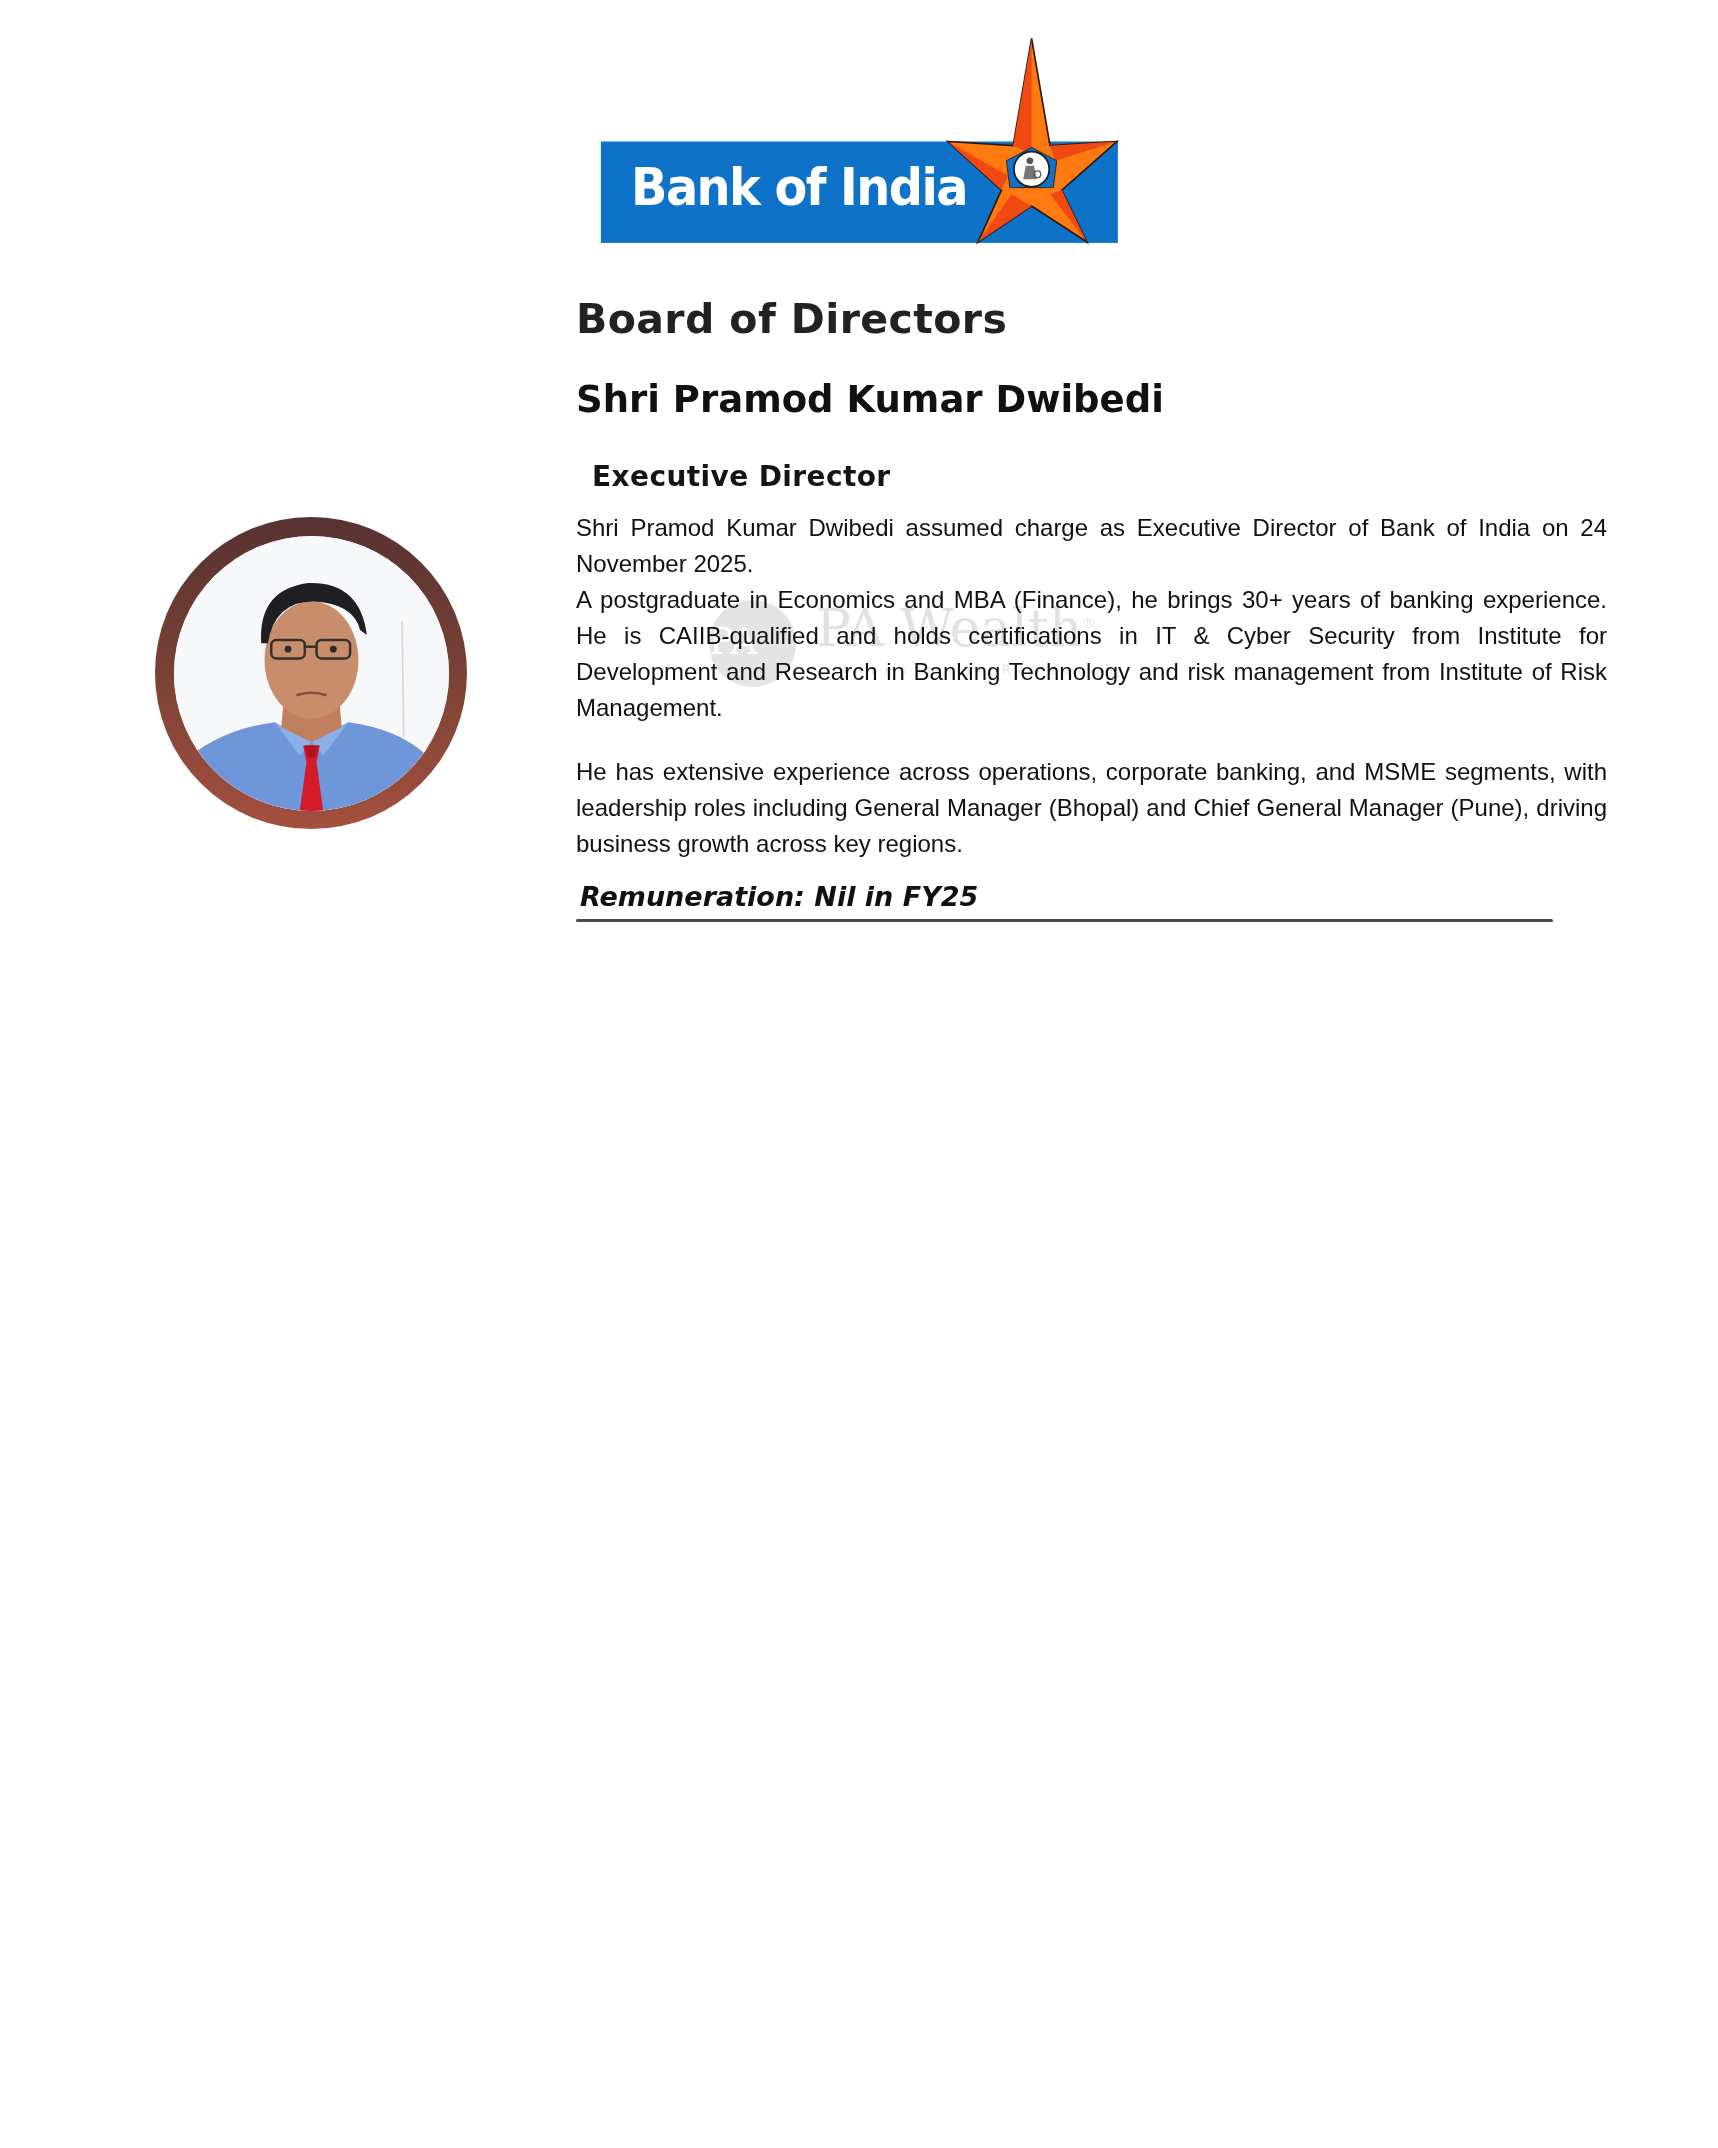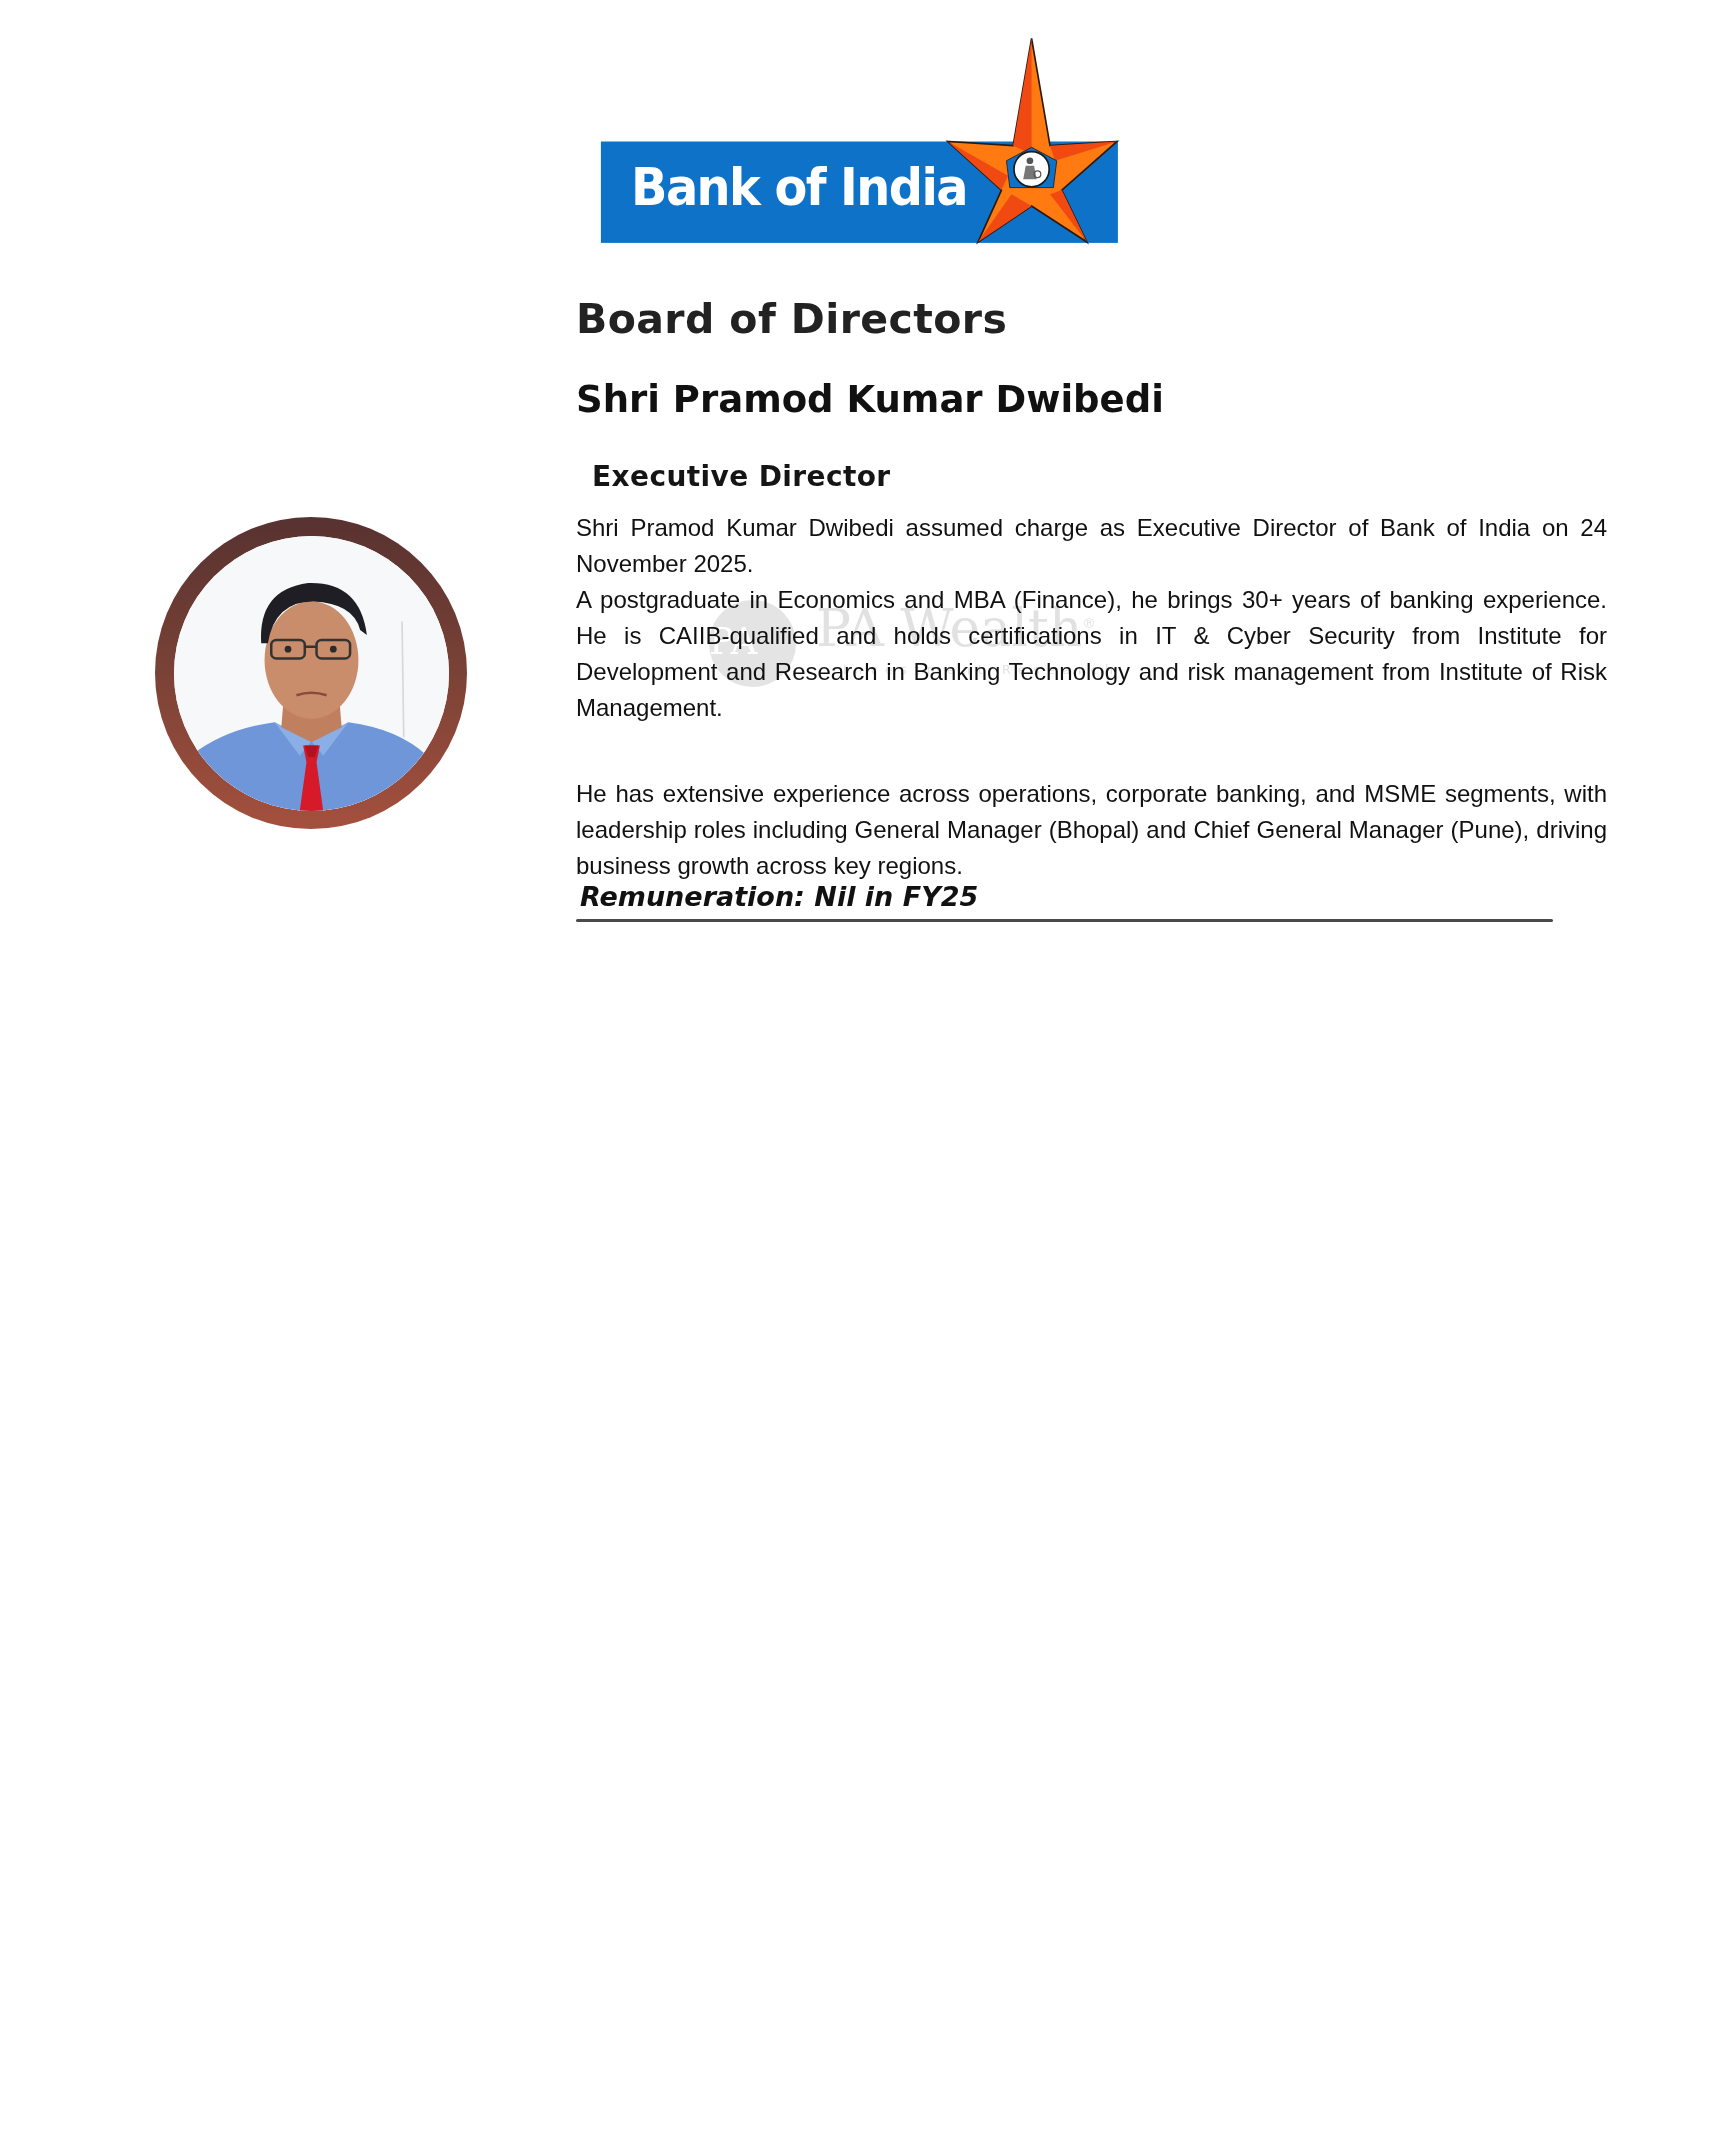--- a/index.html
+++ b/index.html
@@ -109,21 +109,21 @@
       left: 0;
       top: 510px;
       width: 1031px;
       font-family: Liberation Sans, sans-serif;
       font-size: 24px;
       line-height: 36px;
       color: #111111;
       text-align: justify;
     }
     .bio p { margin: 0; }
-    .bio p.gap { margin-top: 50px; }
+    .bio p.gap { margin-top: 28px; }
     .remuneration {
       position: absolute;
       left: 0;
       top: 877px;
       margin: 4px;
       font-family: "DejaVu Sans", sans-serif;
       font-weight: bold;
       font-style: italic;
       font-size: 27px;
       color: #111111;

